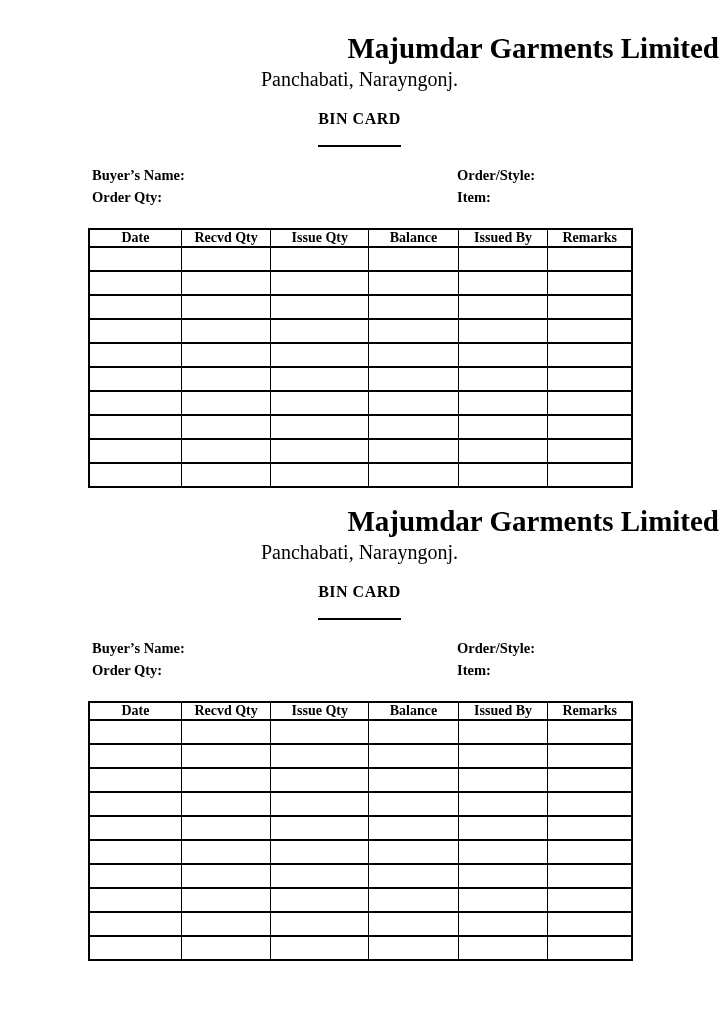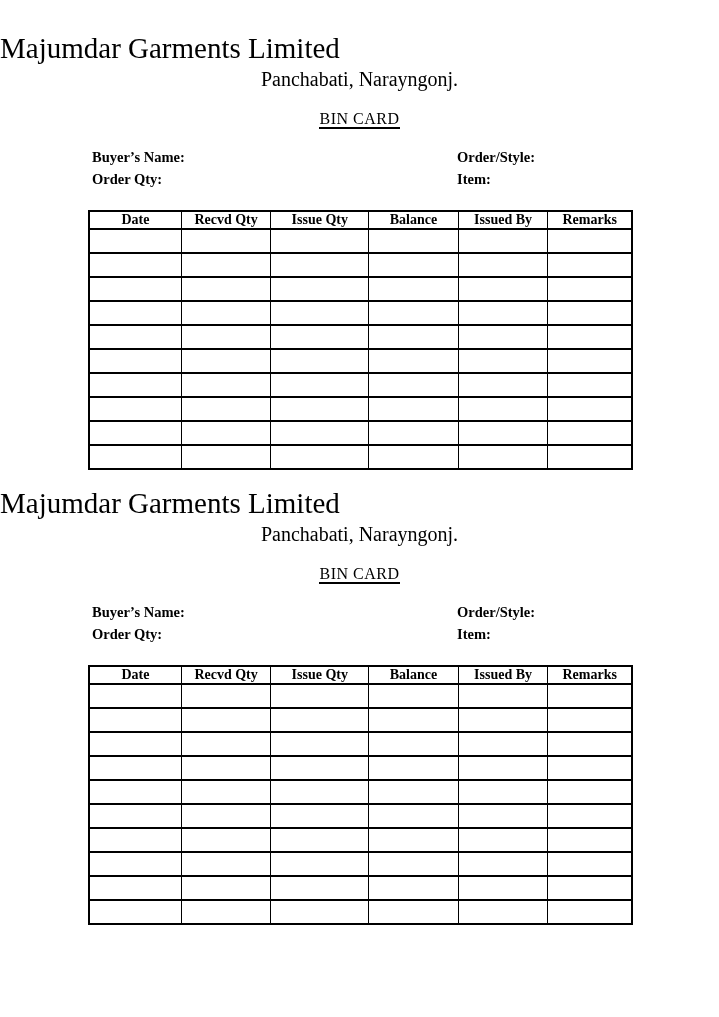--- a/index.html
+++ b/index.html
@@ -10,45 +10,45 @@
     overflow: hidden;
     font-family: "Liberation Serif", serif;
     color: #000000;
     position: relative;
   }
   .bin-card { width: 719px; }
 
   .company-name {
     font-size: 29px;
     line-height: 30px;
-    font-weight: normal;
-    text-align: left;
+    font-weight: bold;
+    text-align: right;
   }
   .bin-card.first .company-name { margin-top: 33px; }
   .bin-card.second .company-name { margin-top: 18px; }
 
   .company-address {
     font-size: 20px;
     line-height: 22px;
     text-align: center;
     margin-top: 5px;
   }
 
   .doc-title-wrap {
     text-align: center;
     margin-top: 20px;
     font-size: 16px;
     line-height: 17px;
   }
   .doc-title {
     display: inline-block;
-    font-weight: normal;
+    font-weight: bold;
     letter-spacing: 0.5px;
     border-bottom: 2px solid #000000;
-    padding-bottom: 0;
+    padding-bottom: 18px;
   }
 
   .field-row {
     position: relative;
     height: 16px;
     font-size: 14.5px;
     line-height: 16px;
     font-weight: bold;
   }
   .field-row.row1 { margin-top: 20px; font-family: Liberation Serif, serif; }

